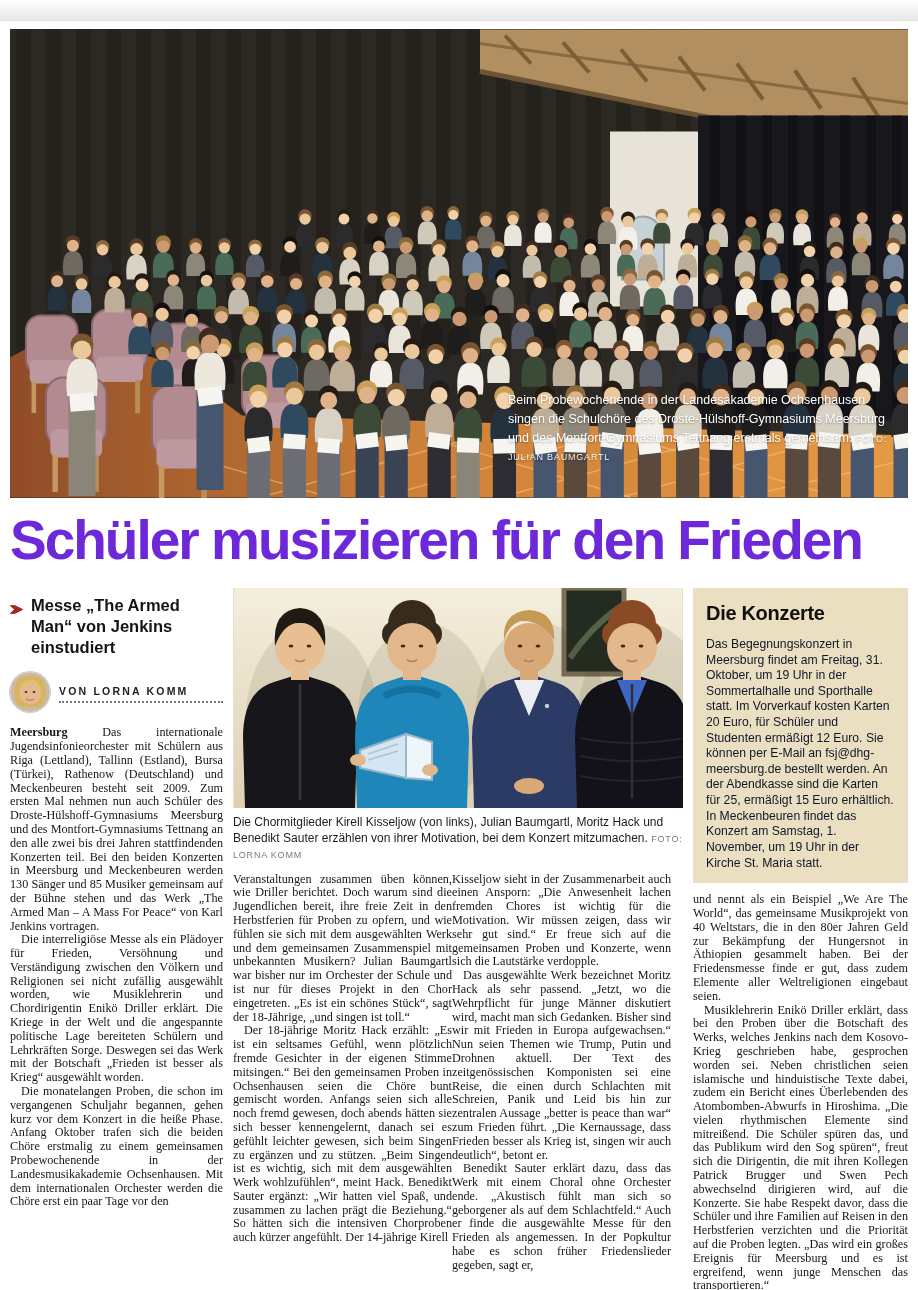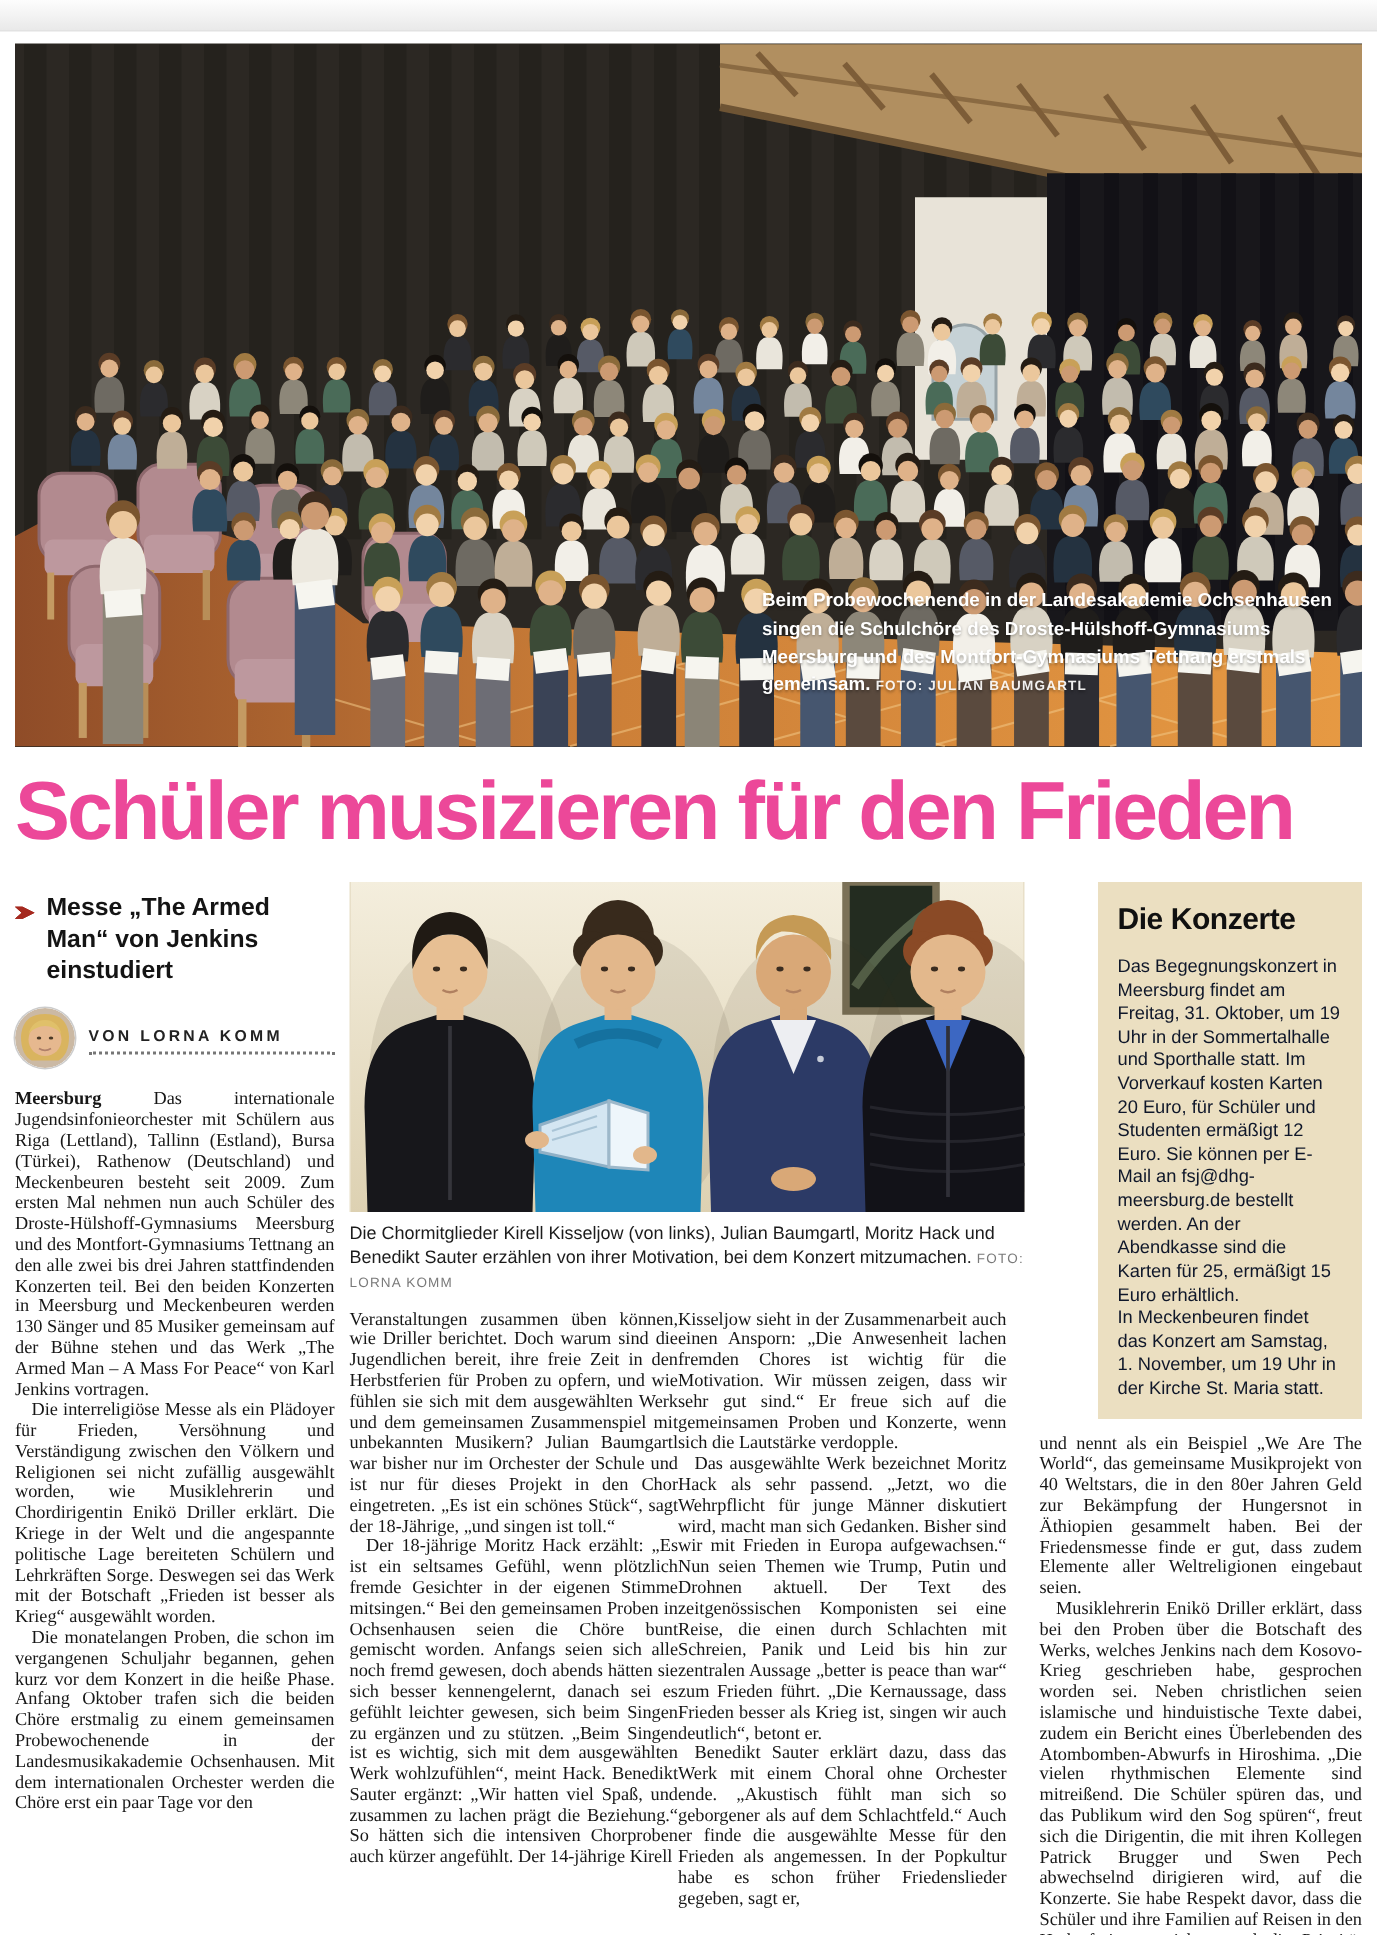--- a/index.html
+++ b/index.html
@@ -3,27 +3,27 @@
 <meta charset="utf-8">
 <style>
   html,body{margin:0;padding:0;background:#fff;}
   .page{width:918px;height:1290px;overflow:hidden;position:relative;background:#fff;
         padding:0 10px;box-sizing:border-box;font-family:"Liberation Serif",serif;}
   .topbar{height:20px;margin:0 -10px;background:linear-gradient(#fdfdfd,#e9e9e9);border-bottom:1px solid #e2e2e2;}
 
   .hero{position:relative;width:898px;height:469px;margin-top:8px;background:#2c2823;}
   .hero svg{display:block;}
   .hero-caption{position:absolute;left:498px;right:10px;bottom:32px;color:#fff;
-      font-family:"Liberation Sans",sans-serif;font-size:12.5px;line-height:1.5;font-weight:700;
+      font-family:"Liberation Sans",sans-serif;font-size:12.5px;line-height:1.5;font-weight:400;
       text-shadow:0 1px 2px rgba(0,0,0,.35);}
   .credit{font-size:9px;letter-spacing:.8px;}
   .hero-caption .credit{color:rgba(255,255,255,.92);}
 
   .headline{font-family:"Liberation Sans",sans-serif;font-size:55px;font-weight:700;
-      letter-spacing:-2px;margin:10px 0 0;color:#ec4899;white-space:nowrap;}
+      letter-spacing:-2px;margin:10px 0 0;color:#6d28d9;white-space:nowrap;}
 
   .content{display:grid;grid-template-columns:213px 450px 215px;column-gap:10px;margin-top:16px;}
 
   .bullets{list-style:none;margin:2px 0 0;padding:0;font-family:"Liberation Sans",sans-serif;
       font-weight:700;font-size:16.5px;line-height:1.26;color:#141414;}
   .bullets li{position:relative;padding-left:21px;margin-bottom:7px;}
   .b-arrow{position:absolute;left:0;top:4px;}
 
   .byline{margin:15px 0 10px;position:relative;min-height:44px;}
   .avatar{position:absolute;left:0;top:0;width:40px;height:40px;border-radius:50%;overflow:hidden;box-shadow:0 0 0 1px #ccc;}
@@ -36,21 +36,21 @@
   .lead{font-weight:700;}
 
   .photo2{width:450px;height:220px;background:#e8dfc8;}
   .photo2 svg{display:block;}
   .photo2-caption{font-family:"Liberation Sans",sans-serif;font-size:12px;line-height:1.35;
       color:#1c1c1c;margin:6px 0 10px;}
   .photo2-caption .credit{color:#7a7a7a;}
   .text-cols{display:flex;gap:0;}
   .text-col{width:219px;}
 
-  .sidebar{background:#ebdfc1;padding:14px 13px 12px;margin-bottom:10px;margin-left:39px;}
+  .sidebar{background:#ebdfc1;padding:14px 13px 12px;margin-bottom:10px;}
   .sidebar-title{font-family:"Liberation Sans",sans-serif;font-size:20px;font-weight:700;
       margin:0 0 12px;color:#101010;letter-spacing:-.3px;}
   .sidebar p{margin:0;font-family:"Liberation Sans",sans-serif;font-size:12.2px;line-height:1.28;color:#0f172a;}
 </style>
 </head>
 <body>
 
 <div class="page">
   <div class="topbar"></div>
 

